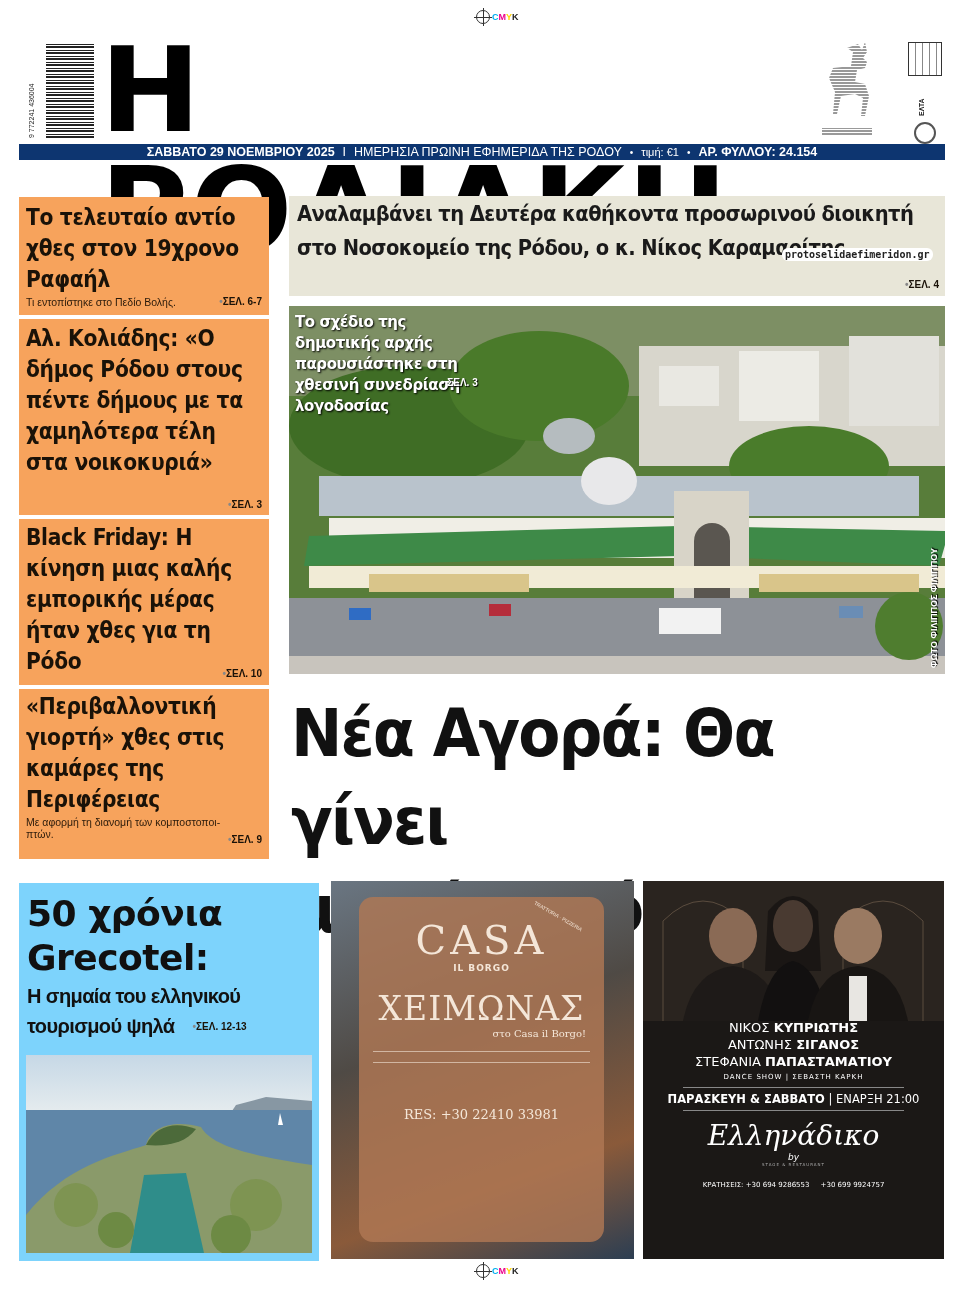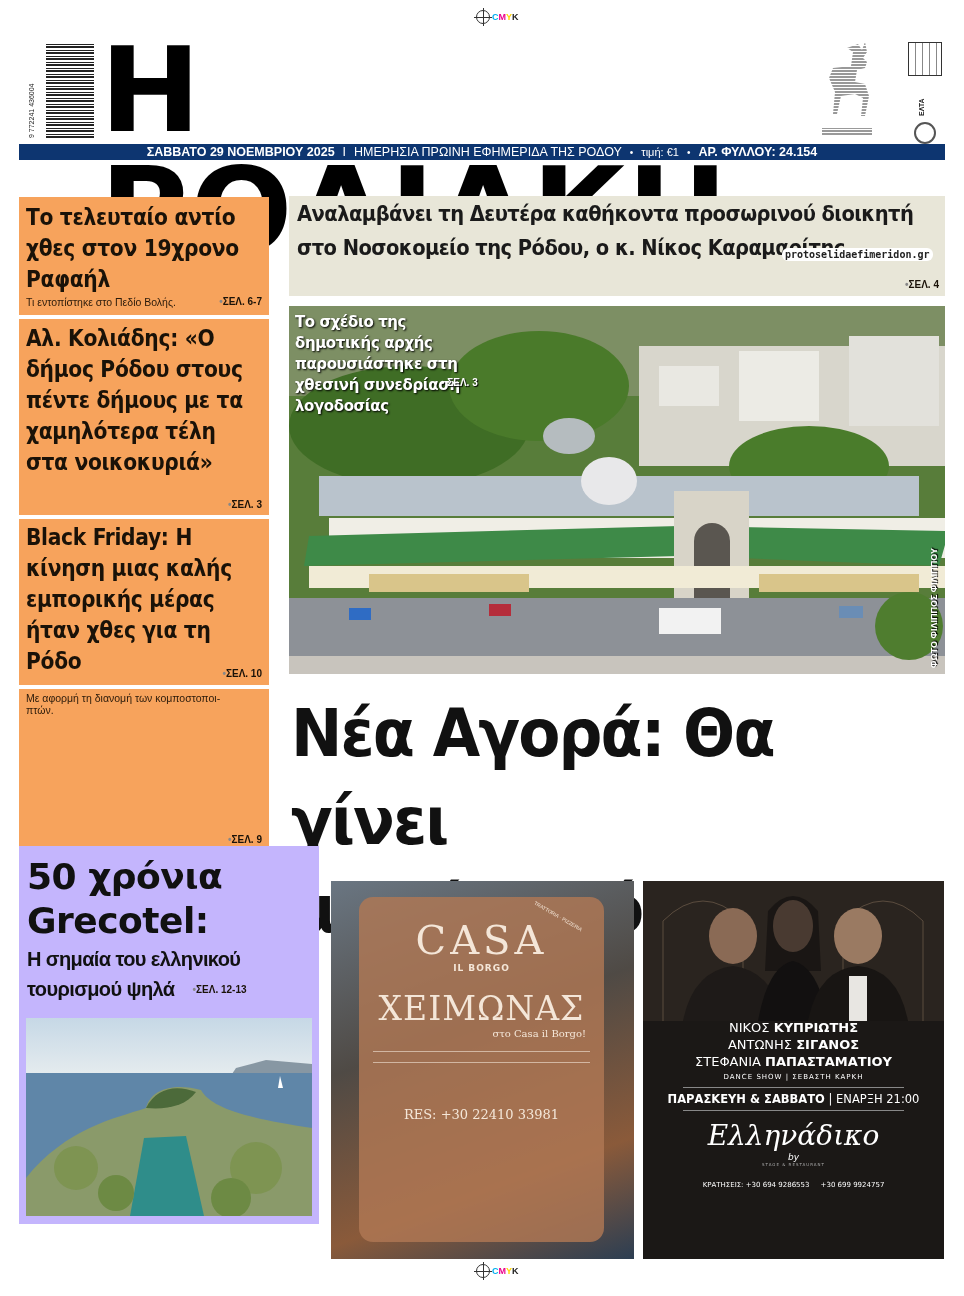--- a/index.html
+++ b/index.html
@@ -27,21 +27,21 @@
   
   .graybox { left: 289px; top: 196px; width: 656px; height: 100px; background: #e8e6d8; padding: 1px 8px; }
   .graybox h2 { font-family: "DejaVu Sans", sans-serif; font-weight: bold; font-size: 21px; line-height: 34px; letter-spacing: -0.6px; color: #1a1a1a; transform: scaleX(0.93); transform-origin: left; width: 700px; }
   .wm { left: 782px; top: 248px; background: #fff; font-size: 10px; font-weight: bold; padding: 1px 3px; color: #222; font-family: "DejaVu Sans Mono", monospace; border-radius: 6px; }
   
   .photo { left: 289px; top: 306px; width: 656px; height: 368px; overflow: hidden; background: #6a8f4a; }
   .ph-cap { left: 6px; top: 6px; color: #fff; font-weight: bold; font-size: 15px; line-height: 21px; text-shadow: 1px 1px 2px #000; font-family: "DejaVu Sans", sans-serif; letter-spacing: -0.4px; }
   .ph-credit { right: 6px; bottom: 6px; writing-mode: vertical-rl; transform: rotate(180deg); font-size: 9px; font-weight: bold; color: #fff; text-shadow: 1px 1px 1px #000; }
   .headline { left: 291px; top: 690px; width: 660px; font-family: "DejaVu Sans", sans-serif; font-weight: bold; font-size: 66px; line-height: 88px; letter-spacing: -2px; color: #111; transform: scaleX(0.93); transform-origin: left; }
   
-  .grecobox { left: 19px; top: 846px; width: 300px; height: 378px; background: #c4b5fd; padding: 8px 8px; }
+  .grecobox { left: 19px; top: 883px; width: 300px; height: 378px; background: #7dd3fc; padding: 8px 8px; }
   .grecobox h1 { font-family: "DejaVu Sans", sans-serif; font-weight: bold; font-size: 36px; line-height: 46px; color: #111; letter-spacing: -0.5px; }
   .grecobox h3 { font-family: Liberation Sans, sans-serif; font-weight: bold; font-size: 20px; line-height: 30px; color: #111; letter-spacing: -0.6px; }
   .resort { position: absolute; left: 7px; top: 172px; width: 286px; height: 198px; overflow: hidden; }
   .casa { left: 331px; top: 881px; width: 303px; height: 378px; overflow: hidden; background: #3d3b3a; }
   .show { left: 643px; top: 881px; width: 301px; height: 378px; overflow: hidden; background: #1b1816; color: #fff; text-align: center; }
 </style>
 </head>
 <body>
 
 <div class="abs reg" style="left:476px; top:10px;">
@@ -91,20 +91,21 @@
   <h2 style="width:236px;">Αλ. Κολιάδης: «Ο δήμος Ρόδου στους πέντε δήμους με τα χαμηλότερα τέλη στα νοικοκυριά»</h2>
   <span class="abs sel" style="right:7px; bottom:5px;">ΣΕΛ. 3</span>
 </div>
 
 <div class="abs obox" style="top:519px; height:166px; padding-top:3px;">
   <h2 style="width:234px;">Black Friday: Η κίνηση μιας καλής εμπορικής μέρας ήταν χθες για τη Ρόδο</h2>
   <span class="abs sel" style="right:7px; bottom:6px;">ΣΕΛ. 10</span>
 </div>
 
 <div class="abs obox" style="top:689px; height:170px; padding-top:2px;">
+  <h2 style="width:236px;">«Περιβαλλοντική γιορτή» χθες στις καμάρες της Περιφέρειας</h2>
   <div class="sub" style="width:210px;">Με αφορμή τη διανομή των κομποστοποι-πτών.</div>
   <span class="abs sel" style="right:7px; bottom:14px;">ΣΕΛ. 9</span>
 </div>
 
 <div class="abs graybox">
   <h2>Αναλαμβάνει τη Δευτέρα καθήκοντα προσωρινού διοικητή στο Νοσοκομείο της Ρόδου, ο κ. Νίκος Καραμαρίτης</h2>
   <span class="abs sel" style="right:6px; bottom:6px;">ΣΕΛ. 4</span>
 </div>
 <div class="abs wm">protoselidaefimeridon.gr</div>
 

